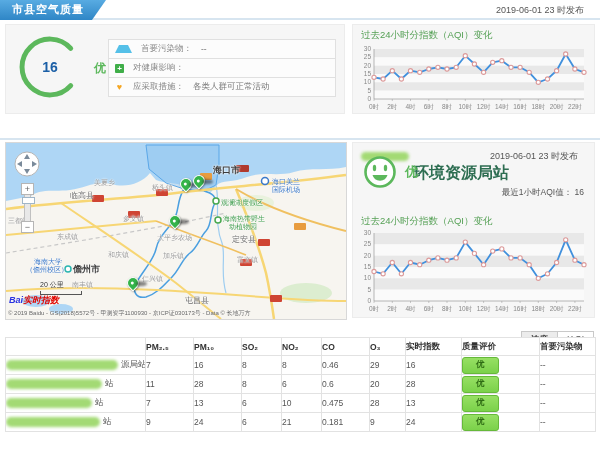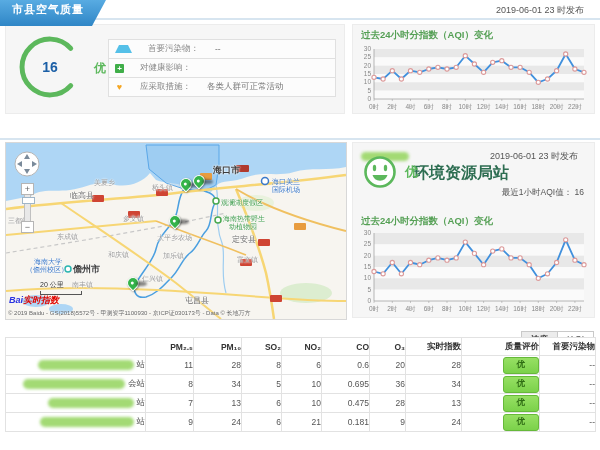--- a/index.html
+++ b/index.html
@@ -1,40 +1,40 @@
 <!DOCTYPE html>
 <html><head>
 <meta charset="utf-8">
 <style>
   html,body{margin:0;padding:0}
   .screen{width:600px;height:450px;position:relative;overflow:hidden;background:#fff;
     font-family:"Liberation Sans","DejaVu Sans",sans-serif;color:#555}
   
-  .tab{position:absolute;height:26px;line-height:18px;background:linear-gradient(180deg,#58abe2,#2f86c6);
+  .tab{position:absolute;height:20px;line-height:18px;background:linear-gradient(180deg,#58abe2,#2f86c6);
     color:#fff;font-size:11px;font-weight:bold;letter-spacing:1px;padding:0 22px 0 12px;
     clip-path:polygon(0 0,100% 0,calc(100% - 14px) 100%,0 100%);z-index:3}
   .rule{position:absolute;left:0;width:600px;border-top:2px solid #d7e5f0}
   .pubdate{position:absolute;right:16px;font-size:9px;color:#555}
   .panel{position:absolute;background:#f6f6f6;border:1px solid #ececec;box-sizing:border-box}
   
   .gauge{position:absolute;left:8px;top:6px;width:96px;height:76px}
   .gauge-num{position:absolute;left:0;top:28px;width:72px;text-align:center;font-size:14px;font-weight:bold;color:#1b5fa6}
   .gauge-level{position:absolute;left:80px;top:29px;font-size:12px;font-weight:bold;color:#5cb85c}
   
   .info-box{position:absolute;left:102px;right:8px;top:14px}
   .info-row{display:flex;align-items:center;height:18px;border:1px solid #e0e0e0;border-top:none;
-    background:#fcfcfc;font-size:8.5px;color:#888;padding:0 6px;gap:16px;white-space:nowrap}
+    background:#fcfcfc;font-size:8.5px;color:#888;padding:0 6px;gap:9px;white-space:nowrap}
   .info-row:first-child{border-top:1px solid #e0e0e0}
   .info-val{color:#777}
   .ic{display:inline-block;width:9px;height:9px;line-height:9px;text-align:center;flex:0 0 9px}
   .ic-tri{width:0;height:0;border-left:4.5px solid transparent;border-right:4.5px solid transparent;border-bottom:8px solid #55c0e8}
   .ic-health{background:#3fae49;color:#fff;font-size:8px;font-weight:bold;border-radius:1px}
   .ic-heart{color:#f5a623;font-size:9px}
   
-  .chart-title{position:absolute;font-size:9.5px;font-weight:bold;color:#55a055;white-space:nowrap}
+  .chart-title{position:absolute;font-size:9.5px;font-weight:normal;color:#55a055;white-space:nowrap}
   .chart{position:absolute}
   svg .tick{font-size:6.5px;fill:#888}
   
   .map{position:absolute;left:5px;top:142px;width:340px;height:176px;border:1px solid #d8d8d8;
     box-sizing:content-box;overflow:hidden;background:#f7f5f0}
   .ml{position:absolute;white-space:nowrap;font-size:7px;color:#9a9a9a;text-shadow:0 0 2px #fff,0 0 2px #fff;z-index:4}
   .ml.city{font-size:9px;color:#3c3c3c;font-weight:bold}
   .ml.county{font-size:8px;color:#6d6d6d}
   .ml.poi-green{color:#3f9d4e}
   .ml.poi-blue{color:#3a78c9}
@@ -60,21 +60,21 @@
   .station-level{position:absolute;left:52px;top:20px;font-size:13px;font-weight:bold;color:#5cb85c}
   .recent{position:absolute;right:10px;top:44px;font-size:8.5px;color:#555}
   
   .tbl-title{position:absolute;left:5px;top:322px;font-size:10px;font-weight:bold;color:#2b7bc0}
   .unit-note{position:absolute;right:120px;top:325px;font-size:8px;color:#999}
   .toggle{position:absolute;right:6px;top:328px}
   .tg{display:inline-block;border:1px solid #c9c9c9;font-size:8.5px;padding:2px 9px;color:#555;background:#fff;cursor:pointer}
   .tg.active{background:#ececec;color:#333;font-weight:bold}
   .tg + .tg{border-left:none}
   .ptable{position:absolute;left:5px;top:337px;width:590px;border-collapse:collapse;table-layout:fixed}
-  .ptable th,.ptable td{border:1px solid #e2e2e2;font-size:8.5px;color:#555;text-align:right;height:17px;padding:0;
+  .ptable th,.ptable td{border:1px solid #e2e2e2;font-size:8.5px;color:#555;text-align:left;height:17px;padding:0;
     overflow:hidden;white-space:nowrap}
   .ptable th{color:#333;font-weight:bold;background:#fff}
   .ptable td{height:18px}
   .ptable .blur-pill{height:10px;border-radius:6px;margin-right:3px}
   .badge{display:inline-block;padding:1.5px 13px;background:linear-gradient(#97e064,#7bd14a);
     border:1px solid #66b93a;border-radius:3px;color:#2f6d14;font-weight:bold;font-size:8.5px}
 </style>
 </head>
 <body>
 
@@ -382,40 +382,40 @@
         <th>NO₂</th>
         <th>CO</th>
         <th>O₃</th>
         <th>实时指数</th>
         <th>质量评价</th>
         <th>首要污染物</th>
       </tr>
     </thead>
     <tbody>
         <tr>
+          <td><span class="blur-pill" style="width:112px"></span><span>源局站</span></td>
+          <td>7</td>
+          <td>16</td>
+          <td>8</td>
+          <td>8</td>
+          <td>0.46</td>
+          <td>29</td>
+          <td>16</td>
+          <td><span class="badge">优</span></td>
+          <td>--</td>
+        </tr>
+        <tr>
           <td><span class="blur-pill" style="width:96px"></span><span>站</span></td>
           <td>11</td>
           <td>28</td>
           <td>8</td>
           <td>6</td>
           <td>0.6</td>
           <td>20</td>
           <td>28</td>
-          <td><span class="badge">优</span></td>
-          <td>--</td>
-        </tr>
-        <tr>
-          <td><span class="blur-pill" style="width:102px"></span><span>会站</span></td>
-          <td>8</td>
-          <td>34</td>
-          <td>5</td>
-          <td>10</td>
-          <td>0.695</td>
-          <td>36</td>
-          <td>34</td>
           <td><span class="badge">优</span></td>
           <td>--</td>
         </tr>
         <tr>
           <td><span class="blur-pill" style="width:86px"></span><span>站</span></td>
           <td>7</td>
           <td>13</td>
           <td>6</td>
           <td>10</td>
           <td>0.475</td>

